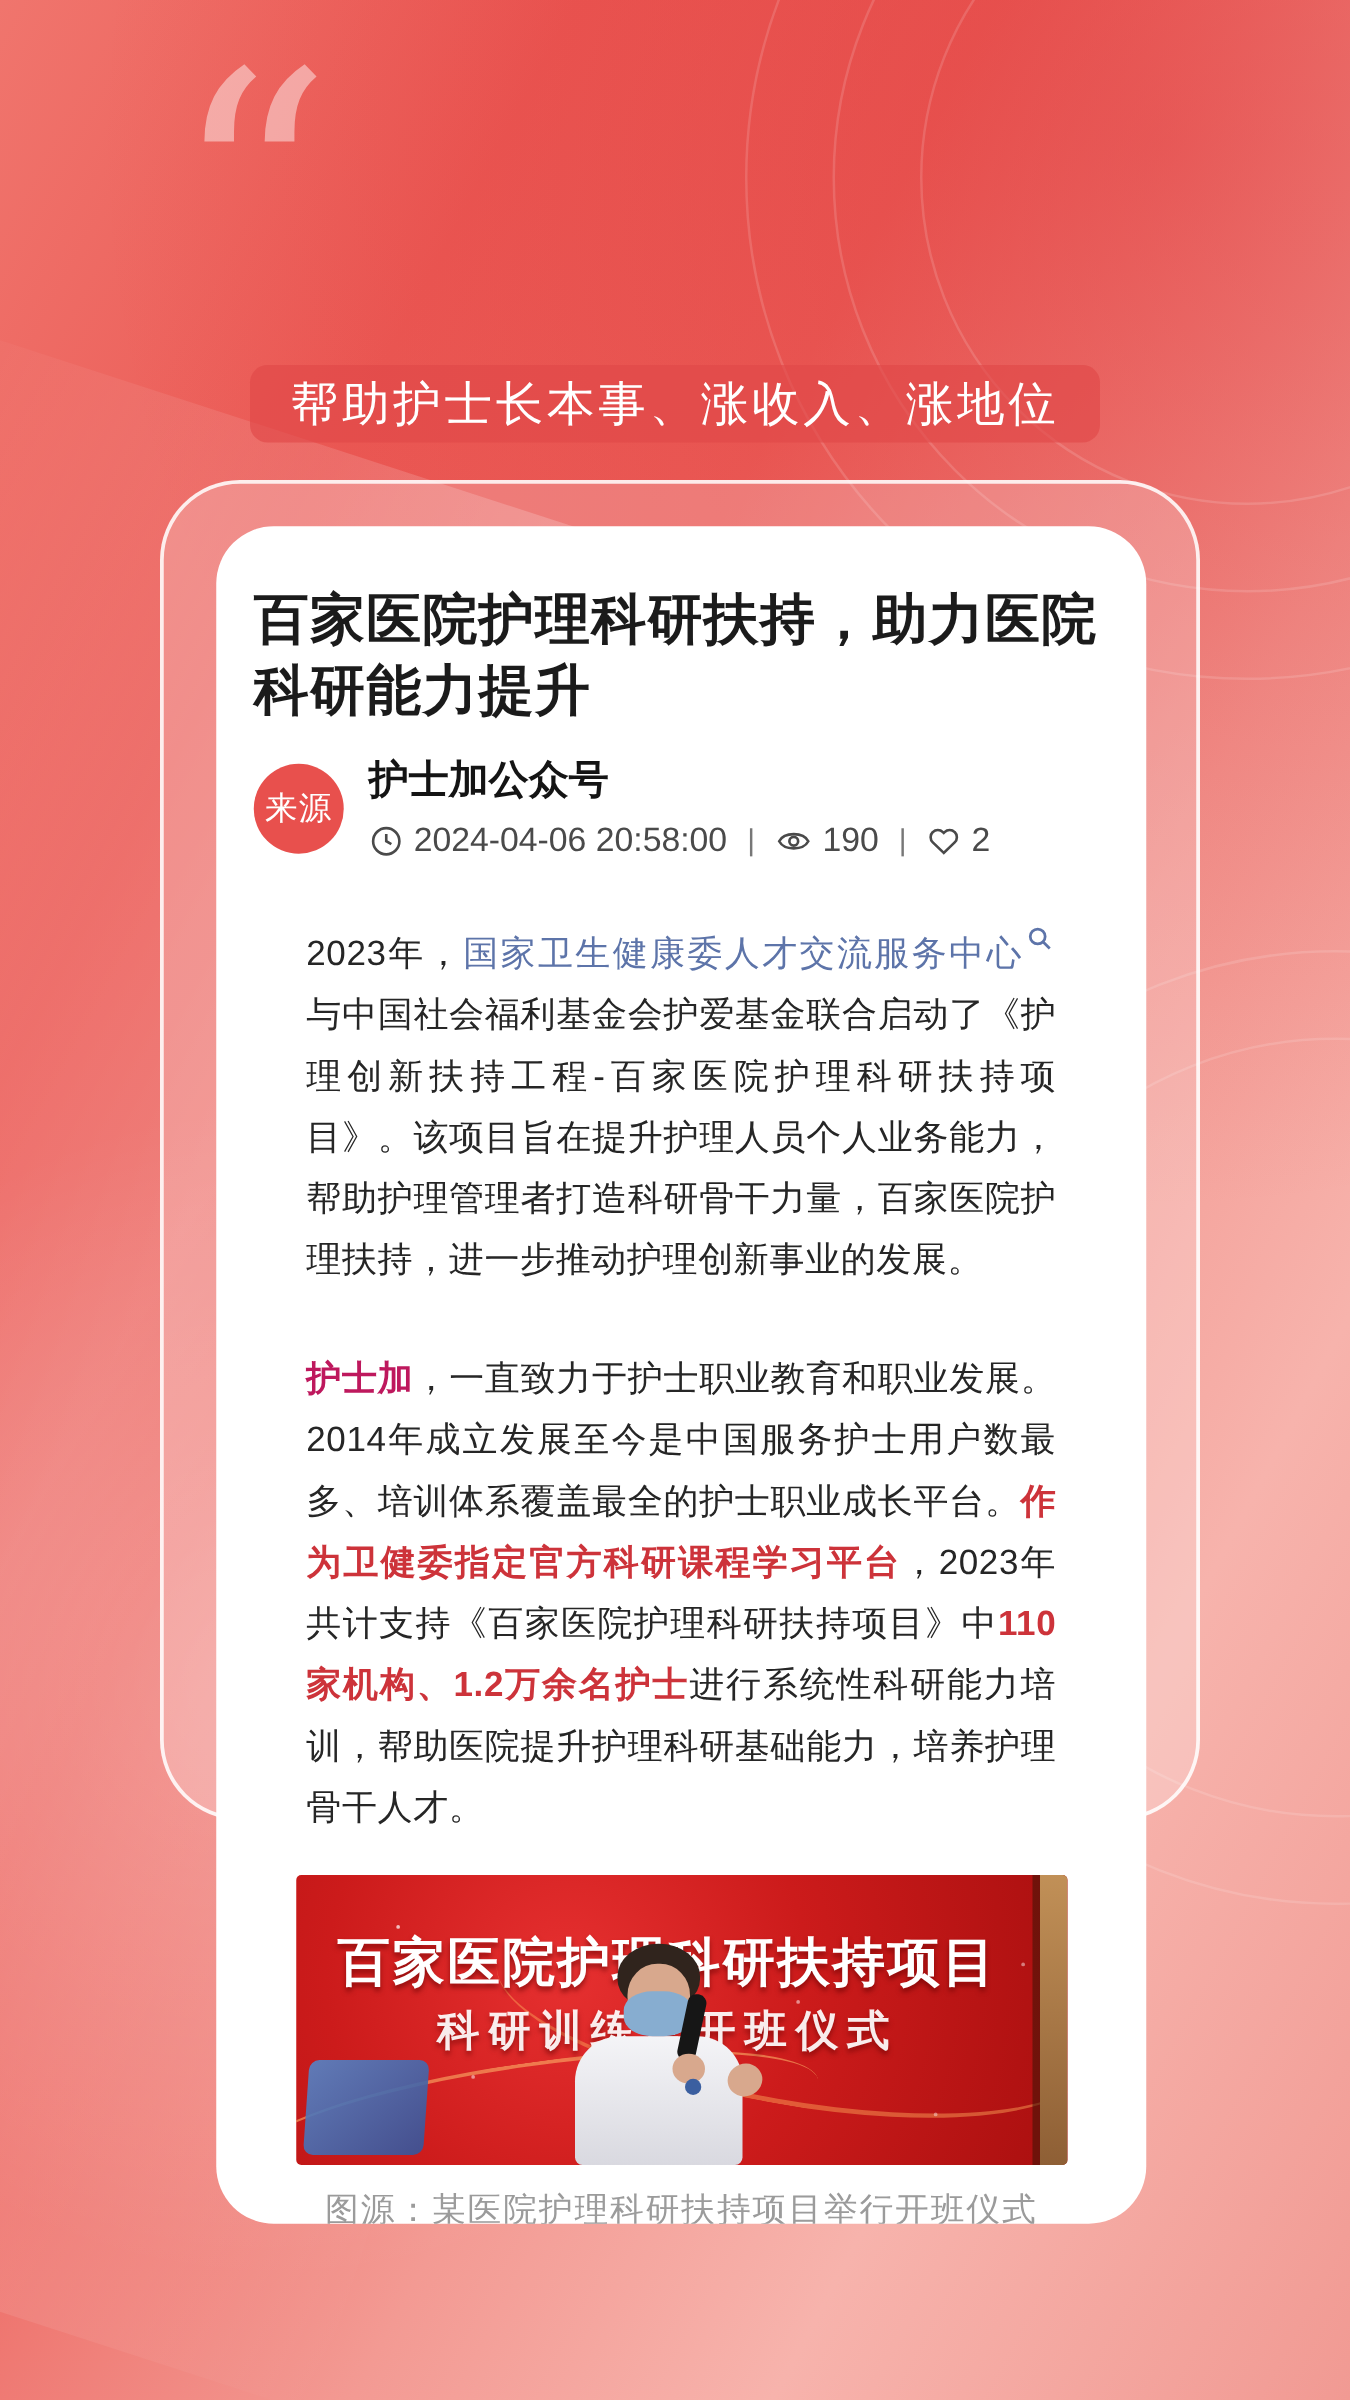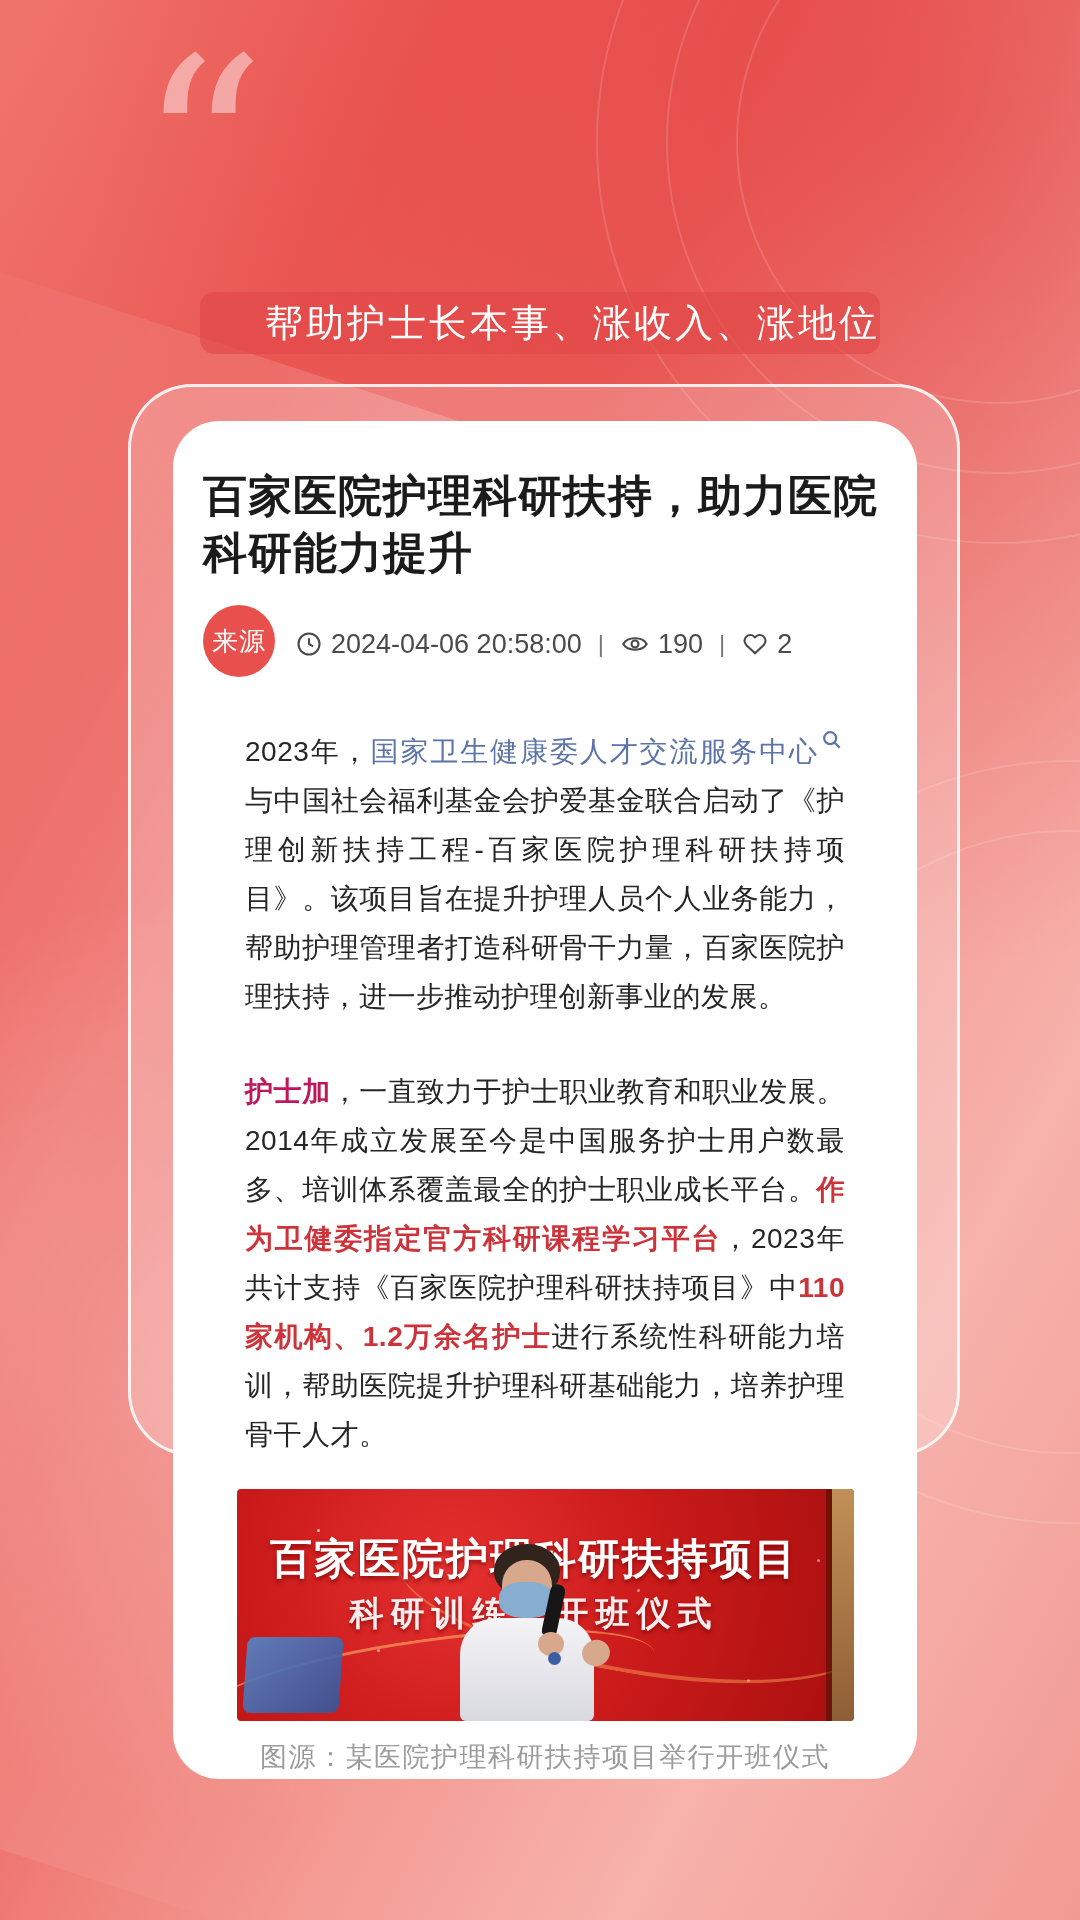--- a/index.html
+++ b/index.html
@@ -17,37 +17,37 @@
   .r2{width:660px;height:660px;right:-250px;top:-190px;}
   .r3{width:800px;height:800px;right:-320px;top:-260px;}
   .r4{width:620px;height:620px;right:-300px;top:830px;}
   .r5{width:760px;height:760px;right:-370px;top:760px;}
 
   .quote-mark{position:absolute;left:138px;top:26px;font-family:"DejaVu Serif",serif;
     font-size:250px;line-height:1;color:rgba(255,255,255,.45);}
   .main-title{position:absolute;left:152px;top:128px;margin:0;font-size:92px;font-weight:800;
     color:#ffffff;letter-spacing:4px;white-space:nowrap;}
   .subtitle-pill{position:absolute;left:200px;top:292px;width:680px;height:62px;border-radius:14px;
-    background:rgba(224,72,72,.65);display:flex;align-items:center;justify-content:flex-end;}
+    background:rgba(224,72,72,.65);display:flex;align-items:center;justify-content:center;}
   .subtitle-pill span{color:#fff;font-size:38px;letter-spacing:3px;white-space:nowrap;}
 
   .card-outer{position:absolute;left:128px;top:384px;width:832px;height:1072px;border-radius:64px;
     background:rgba(255,255,255,.22);border:3px solid rgba(255,255,255,.85);box-sizing:border-box;}
   .card{position:absolute;left:42px;top:34px;width:744px;height:1358px;border-radius:46px;
     background:#ffffff;box-sizing:border-box;padding:46px 30px 0 30px;overflow:hidden;}
 
   .article-title{margin:0;font-size:44px;line-height:57px;font-weight:800;color:#1b1b1b;letter-spacing:1px;}
 
   .source-row{display:flex;margin-top:24px;align-items:center;}
   .avatar{flex:0 0 72px;width:72px;height:72px;border-radius:50%;background:#e8504d;
     display:flex;align-items:center;justify-content:center;}
   .avatar span{color:#fff;font-size:26px;letter-spacing:1px;}
   .source-info{margin-left:20px;}
   .source-name{font-size:32px;font-weight:700;color:#141414;line-height:36px;}
-  .meta-row{margin-top:6px;display:flex;align-items:center;font-size:27px;color:#4a4a4a;}
+  .meta-row{margin-top:16px;display:flex;align-items:center;font-size:27px;color:#4a4a4a;}
   .meta-row svg{margin-right:8px;display:block;}
   .meta-sep{margin:0 16px;color:#777;font-size:24px;}
 
   .para{margin:0 42px;font-size:28px;line-height:49px;color:#262626;text-align:justify;letter-spacing:.5px;}
   .para.p1{margin-top:40px;}
   .para.p2{margin-top:46px;}
   .blue-link{color:#5d74a9;text-decoration:none;}
   .sup-search{display:inline-block;vertical-align:10px;margin:0 2px;}
   .bold-lead{font-weight:800;color:#be185d;}
   .red-strong{color:#cd333a;font-weight:800;}
@@ -103,20 +103,21 @@
   <div class="card-outer">
     <div class="card">
 
       <h2 class="article-title">百家医院护理科研扶持，助力医院科研能力提升</h2>
 
       <div class="source-row">
         <div class="avatar">
           <span>来源</span>
         </div>
         <div class="source-info">
+          <div class="source-name">护士加公众号</div>
           <div class="meta-row">
             <svg width="28" height="28" viewBox="0 0 24 24" fill="none" stroke="#4a4a4a" stroke-width="1.8">
               <circle cx="12" cy="12" r="9"></circle>
                 <path d="M12 7v5l3.5 2"></path>
             </svg>
             <span>2024-04-06 20:58:00</span>
             <span class="meta-sep">|</span>
             <svg width="30" height="28" viewBox="0 0 24 24" fill="none" stroke="#4a4a4a" stroke-width="1.8">
               <path d="M2 12c3.5-6.5 16.5-6.5 20 0c-3.5 6.5-16.5 6.5-20 0z"></path>
                 <circle cx="12" cy="12" r="3"></circle>

